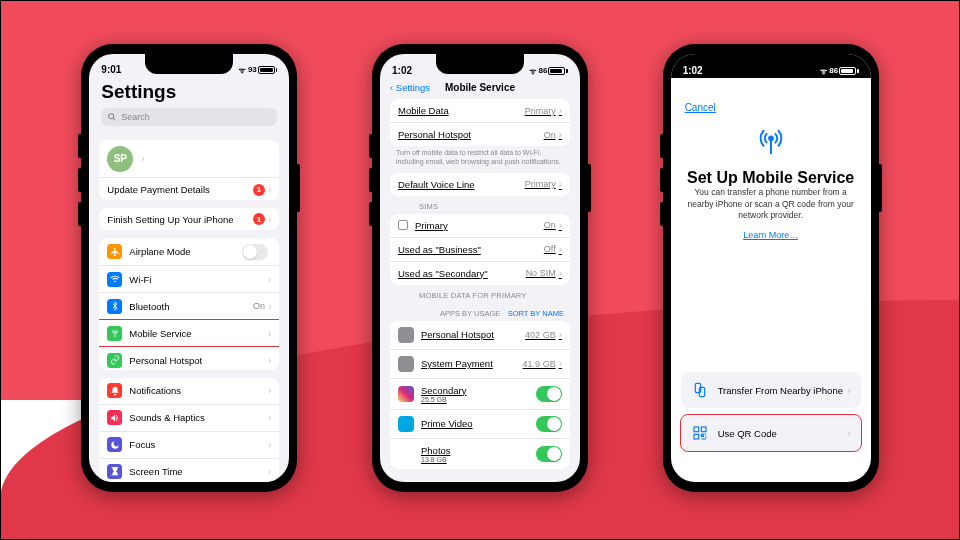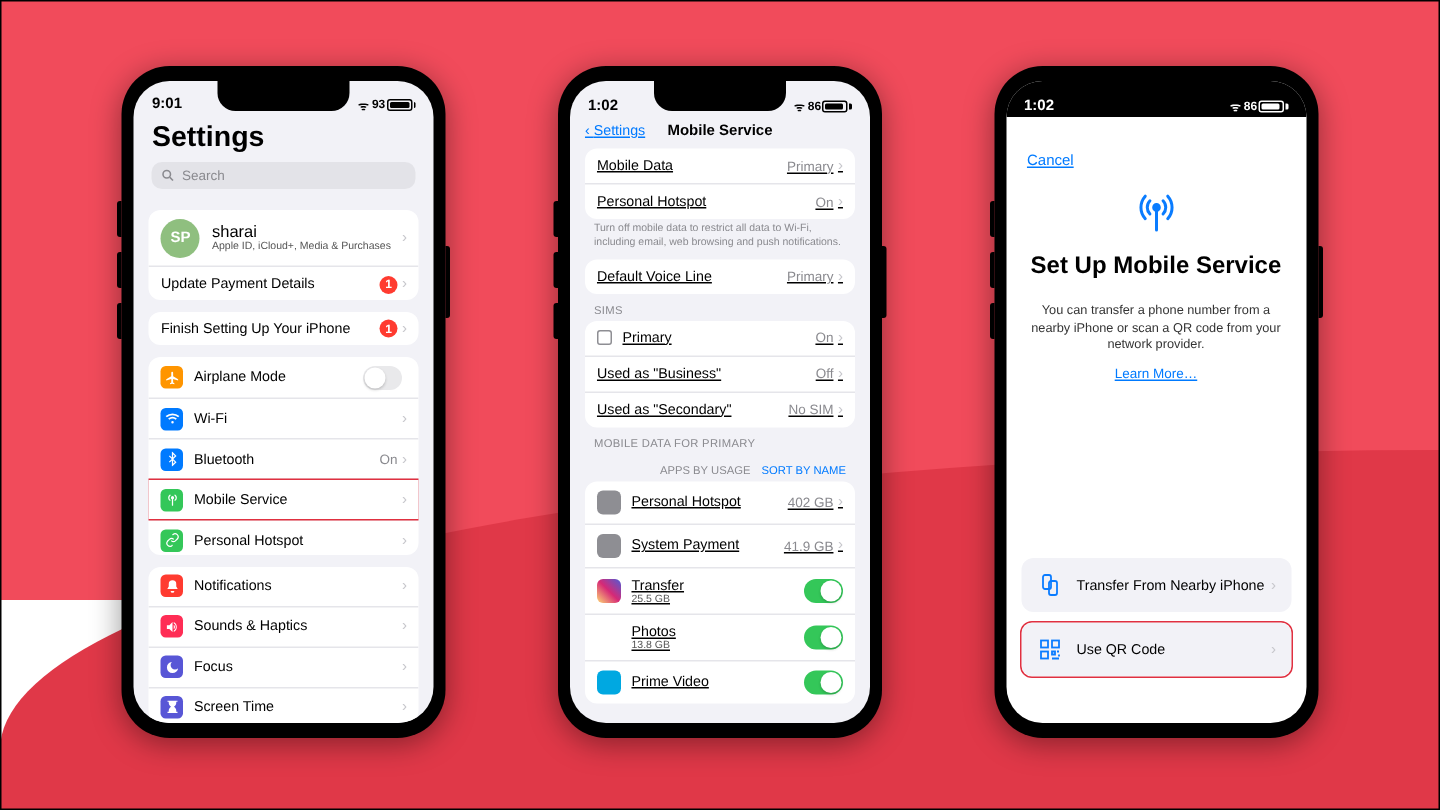--- a/index.html
+++ b/index.html
@@ -38,41 +38,41 @@
   .badge { width:12px; height:12px; border-radius:6px; background:#ff3b30; color:#fff; display:flex; align-items:center; justify-content:center; font-size:8px; font-weight:600; margin-right:3px;}
   .toggle { width:26px; height:16px; border-radius:8px; background:#e9e9eb; position:relative; margin-right:3px;}
   .toggle::after{ content:""; position:absolute; width:14px; height:14px; background:#fff; border-radius:7px; top:1px; left:1px; box-shadow:0 1px 2px rgba(0,0,0,.2);}
   .av { width:26px; height:26px; border-radius:13px; background:#8fbf7f; color:#fff; display:flex; align-items:center; justify-content:center; font-size:10px; font-weight:600; margin-right:8px;}
   .sub { font-size:7px; color:#555; }
   .hl { position:absolute; border:1.5px solid #e03040; pointer-events:none; z-index:3;}
 
   
   .s2 { background:#f2f2f7; color:#000; display:flex; flex-direction:column; }
   .nav2 { display:flex; align-items:center; padding:4px 10px 6px; position:relative; }
-  .nav2 .back { color:#007aff; font-size:9.5px; text-decoration:underline;}
+  .nav2 .back { color:#007aff; font-size:9.5px; }
   .nav2 .title { position:absolute; left:0; right:0; text-align:center; font-size:10px; font-weight:600; pointer-events:none;}
-  .sect-h { font-size:7.5px; color:#8a8a8f; padding:6px 16px 3px; text-transform:uppercase; letter-spacing:.2px;}
+  .sect-h { font-size:7.5px; color:#8a8a8f; padding:6px 16px 3px; text-transform:uppercase; letter-spacing:.2px;margin-left:23px;}
   .foot { font-size:7px; color:#8a8a8f; padding:3px 16px 0; line-height:1.25;}
   .s2 .list { margin:0 10px;text-decoration:underline; }
   .s2 .row { padding:6px 8px; }
   .sortby { display:flex; justify-content:space-between; padding:6px 16px 3px; font-size:7.5px; color:#8a8a8f;margin-left:44px;}
   .sortby .s { color:#007aff; }
   .appic { width:16px; height:16px; border-radius:4px; margin-right:7px; background:#ccc; flex-shrink:0;}
   .togon { width:26px; height:16px; border-radius:8px; background:#34c759; position:relative;}
   .togon::after{ content:""; position:absolute; width:14px; height:14px; background:#fff; border-radius:7px; top:1px; right:1px; box-shadow:0 1px 2px rgba(0,0,0,.2);}
 
   
   .s3 { background:#fff; color:#000; display:flex; flex-direction:column; }
   .status3 { background:#000; color:#fff; }
   .s3 .cancel { padding:24px 14px 0; }
   .s3 .cancel span{ color:#007aff; font-size:10px; text-decoration:underline;}
   .s3 .mid { flex:1; display:flex; flex-direction:column; align-items:center; text-align:center; padding:14px 16px 0;}
   .antenna { color:#0a7cff; margin-bottom:10px;}
   .antenna svg{width:30px;height:30px;}
-  .s3 h2 { font-size:16px; font-weight:700; line-height:1.15; margin-bottom:14px;}
+  .s3 h2 { font-size:16px; font-weight:700; line-height:1.15; margin-bottom:0;}
   .s3 p.d { font-size:8.5px; color:#333; line-height:1.35; margin-bottom:8px;}
   .s3 .lm { color:#007aff; font-size:9px; text-decoration:underline;}
   .opts { padding:0 10px 24px; }
   .opt { background:#f2f2f7; border-radius:8px; padding:9px 10px; display:flex; align-items:center; margin-bottom:7px; position:relative;}
   .opt .oic { width:18px; height:18px; margin-right:9px; display:flex; align-items:center; justify-content:center; color:#0a7cff;}
   .opt .oic svg{width:16px;height:16px;}
   .opt .ol { flex:1; font-size:9.5px; font-weight:500;}
 </style>
 </head>
 <body>
@@ -107,24 +107,20 @@
         <svg width="10" height="10" viewBox="0 0 24 24" fill="none" stroke="#8a8a8f" stroke-width="2.5">
               <circle cx="10" cy="10" r="6"></circle>
               <path d="m20 20-5-5"></path>
             </svg>
         <span>Search</span>
       </div>
     </div>
     <div class="list">
       <div class="row">
         <div class="av">SP</div>
-        <div class="lab">
-              <div style="font-size:11px">sharai</div>
-          <div class="sub">Apple ID, iCloud+, Media &amp; Purchases</div>
-            </div>
         <span class="chev">›</span>
       </div>
       <div class="row">
         <span class="lab">Update Payment Details</span>
         <span class="badge">1</span>
         <span class="chev">›</span>
       </div>
     </div>
     <div class="list">
       <div class="row">
@@ -298,38 +294,38 @@
           </div>
           <div class="row">
             <span class="appic" style="background: rgb(142, 142, 147);"></span>
             <span class="lab">System Payment</span>
             <span class="val">41.9 GB</span>
             <span class="chev">›</span>
           </div>
           <div class="row">
             <span class="appic" style="background: linear-gradient(45deg, rgb(254, 218, 117), rgb(214, 41, 118), rgb(79, 91, 213));"></span>
             <span class="lab">
-              <div>Transfer</div>
+              <div>Secondary</div>
               <div class="sub">25.5 GB</div>
+            </span>
+            <span class="togon"></span>
+          </div>
+          <div class="row">
+            <span class="appic" style="background: rgb(0, 168, 225);"></span>
+            <span class="lab">
+              <div>Prime Video</div>
+              <div class="sub"></div>
             </span>
             <span class="togon"></span>
           </div>
           <div class="row">
             <span class="appic" style="background: rgb(255, 255, 255);"></span>
             <span class="lab">
               <div>Photos</div>
               <div class="sub">13.8 GB</div>
-            </span>
-            <span class="togon"></span>
-          </div>
-          <div class="row">
-            <span class="appic" style="background: rgb(0, 168, 225);"></span>
-            <span class="lab">
-              <div>Prime Video</div>
-              <div class="sub"></div>
             </span>
             <span class="togon"></span>
           </div>
         </div>
   </div>
 </div>
 
 <div class="phone">
   <div class="notch"></div>
   <div class="screen s3">

